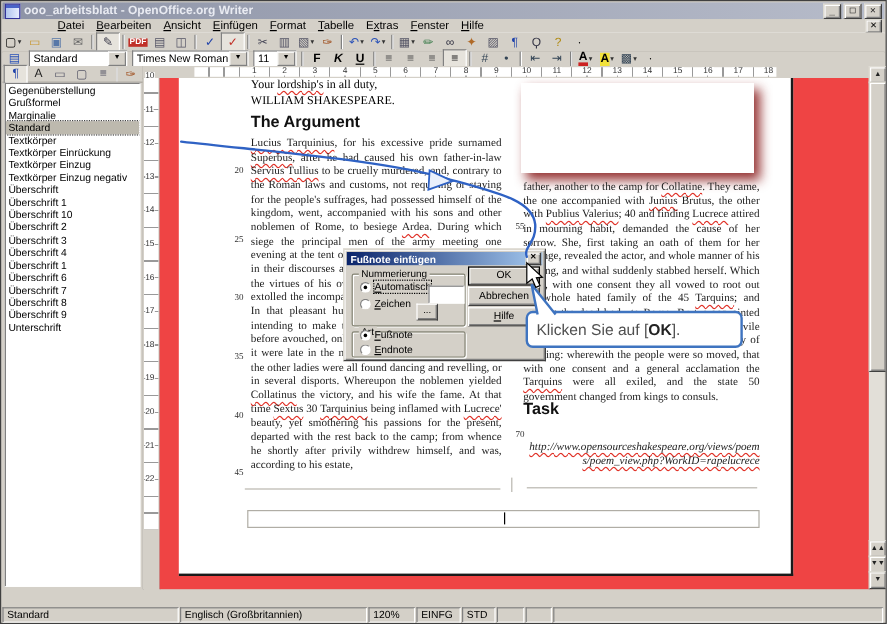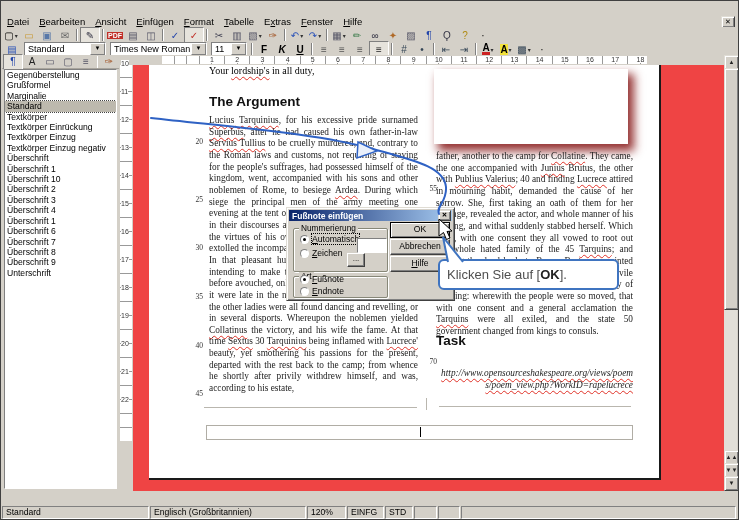--- a/index.html
+++ b/index.html
@@ -10,21 +10,21 @@
   
   .titlebar{position:absolute;left:1px;top:1px;right:1px;height:14px;
     background:linear-gradient(90deg,#8d93a6,#b7bcca);display:flex;align-items:center;padding:0 2px;}
   .titlebar .ticon{width:11px;height:11px;margin-right:3px;background:#e8e8ff;border:1px solid #33339a;
     background-image:linear-gradient(#4a64c8 0 3px,transparent 3px),linear-gradient(90deg,#b0c4ee,#e8eeff);}
   .titlebar .ttext{flex:1;color:#e9ebf2;font-weight:bold;font-size:10px;white-space:nowrap;overflow:hidden;}
   .winbtn{width:13px;height:11px;margin-left:2px;background:#d4d0c8;font-size:8px;line-height:9px;
     text-align:center;color:#222;font-family:"DejaVu Sans Mono",monospace;}
   
   .menubar{position:absolute;left:1px;top:15px;right:1px;height:11px;background:#d4d0c8;
-    display:flex;align-items:center;border-bottom:1px solid #fff;}
+    display:flex;align-items:center;border-bottom:1px solid #fff;padding-left:41px;}
   .menu-item{padding:0 5px;font-size:9.5px;white-space:nowrap;}
   .menu-item u{text-decoration:underline;}
   .doc-close{margin-left:auto;margin-right:2px;width:12px;height:10px;font-size:7px;line-height:9px;text-align:center;}
   
   .toolbar{position:absolute;left:1px;right:1px;display:flex;align-items:center;background:#d4d0c8;border-bottom:1px solid #a8a49c;}
   .tb-std{top:26px;height:16px;}
   .tb-fmt{top:42px;height:12px;}
   .tbtn{position:relative;height:14px;min-width:16px;display:flex;align-items:center;justify-content:center;
         margin:0 0;padding:0 1px;font-size:10px;}
   .tbtn.pressed{border:1px solid;border-color:#808080 #fff #fff #808080;background:#e6e3dc;}
@@ -120,20 +120,27 @@
   .callout{position:absolute;left:437px;top:258px;width:181px;height:31px;background:#fff;z-index:60;
      border:2px solid #3f74c0;border-radius:6px;display:flex;align-items:center;padding-left:7px;box-sizing:border-box;
      font-family:"Liberation Sans",sans-serif;font-size:13px;color:#4f4f4f;}
   .overlay{position:absolute;left:0;top:0;width:739px;height:520px;z-index:70;pointer-events:none;}
 </style>
 </head>
 <body>
 
 <div class="app">
 
+  <div class="titlebar">
+    <span class="ticon"></span>
+    <span class="ttext">ooo_arbeitsblatt - OpenOffice.org Writer</span>
+    <span class="winbtn out2">_</span>
+    <span class="winbtn out2">□</span>
+    <span class="winbtn out2">✕</span>
+  </div>
 
   <div class="menubar">
     <span id="menu-items" style="display:flex;">
         <span class="menu-item"><u>D</u>atei</span>
         <span class="menu-item"><u>B</u>earbeiten</span>
         <span class="menu-item"><u>A</u>nsicht</span>
         <span class="menu-item"><u>E</u>infügen</span>
         <span class="menu-item"><u>F</u>ormat</span>
         <span class="menu-item"><u>T</u>abelle</span>
         <span class="menu-item">E<u>x</u>tras</span>
@@ -391,20 +398,21 @@
       <span class="vn" style="top: 247px;">19</span>
       <span class="vn" style="top: 275px;">20</span>
       <span class="vn" style="top: 303px;">21</span>
       <span class="vn" style="top: 331px;">22</span>
     </div>
 
   <div class="docarea">
     <div class="page">
 
       <div class="pre-line" style="top:0;"><span class="s-p">Your </span><span class="s-r">lordship's</span><span class="s-p"> in all duty,</span></div>
+      <div class="pre-line" style="top:14px;">WILLIAM SHAKESPEARE.</div>
       <div class="doc-h" style="left:60px;top:29px;">The Argument</div>
 
       <div id="left-gutter"></div>
       <div class="col-par" style="left:60px;top:50px;width:209px;"><span class="s-r">Lucius Tarquinius</span><span class="s-p">, for his excessive pride surnamed </span><span class="s-r">Superbus</span><span class="s-p">, after he had caused his own father-in-law </span><span class="s-r">Servius Tullius</span><span class="s-p"> to be cruelly murdered, and, contrary to the Roman laws and customs, not requiring or staying for the people's suffrages, had possessed himself of the kingdom, went, accompanied with his sons and other noblemen of Rome, to besiege </span><span class="s-r">Ardea</span><span class="s-p">. During which siege the principal men of the army meeting one evening at the tent of </span><span class="s-r">Sextus Tarquinius</span><span class="s-p">, the king's son, in their discourses after supper every one commended the virtues of his own wife: among whom </span><span class="s-r">Collatinus</span><span class="s-p"> extolled the incomparable chastity of his wife </span><span class="s-r">Lucretia</span><span class="s-p">. In that pleasant humour they posted to Rome; and intending to make trial of that which every one had before avouched, only </span><span class="s-r">Collatinus</span><span class="s-p"> finds his wife, though it were late in the night, spinning amongst her maids: the other ladies were all found dancing and revelling, or in several disports. Whereupon the noblemen yielded </span><span class="s-r">Collatinus</span><span class="s-p"> the victory, and his wife the fame. At that time </span><span class="s-r">Sextus</span><span class="s-p"> 30 </span><span class="s-r">Tarquinius</span><span class="s-p"> being inflamed with </span><span class="s-r">Lucrece'</span><span class="s-p"> beauty, yet smothering his passions for the present, departed with the rest back to the camp; from whence he shortly after privily withdrew himself, and was, according to his estate,</span></div>
 
       <div class="doc-img"></div>
       <div id="right-gutter"></div>
       <div class="col-par" style="left:287px;top:86px;width:197px;"><span class="s-p">father, another to the camp for </span><span class="s-r">Collatine</span><span class="s-p">. They came, the one accompanied with </span><span class="s-r">Junius</span><span class="s-p"> Brutus, the other with </span><span class="s-r">Publius Valerius</span><span class="s-p">; 40 and finding </span><span class="s-r">Lucrece</span><span class="s-p"> attired in mourning habit, demanded the cause of her sorrow. She, first taking an oath of them for her revenge, revealed the actor, and whole manner of his dealing, and withal suddenly stabbed herself. Which done, with one consent they all vowed to root out the whole hated family of the 45 </span><span class="s-r">Tarquins</span><span class="s-p">; and bearing the dead body to Rome, </span><span class="s-r">Brutus</span><span class="s-p"> acquainted the people with the doer and manner of the vile deed, with a bitter invective against the tyranny of the king: wherewith the people were so moved, that with one consent and a general acclamation the </span><span class="s-r">Tarquins</span><span class="s-p"> were all exiled, and the state 50 government changed from kings to consuls.</span></div>
       <div class="doc-h" style="left:287px;top:268px;">Task</div>
       <div class="url-block">http://www.opensourceshakespeare.org/views/poems/poem_view.php?WorkID=rapelucrece</div>

